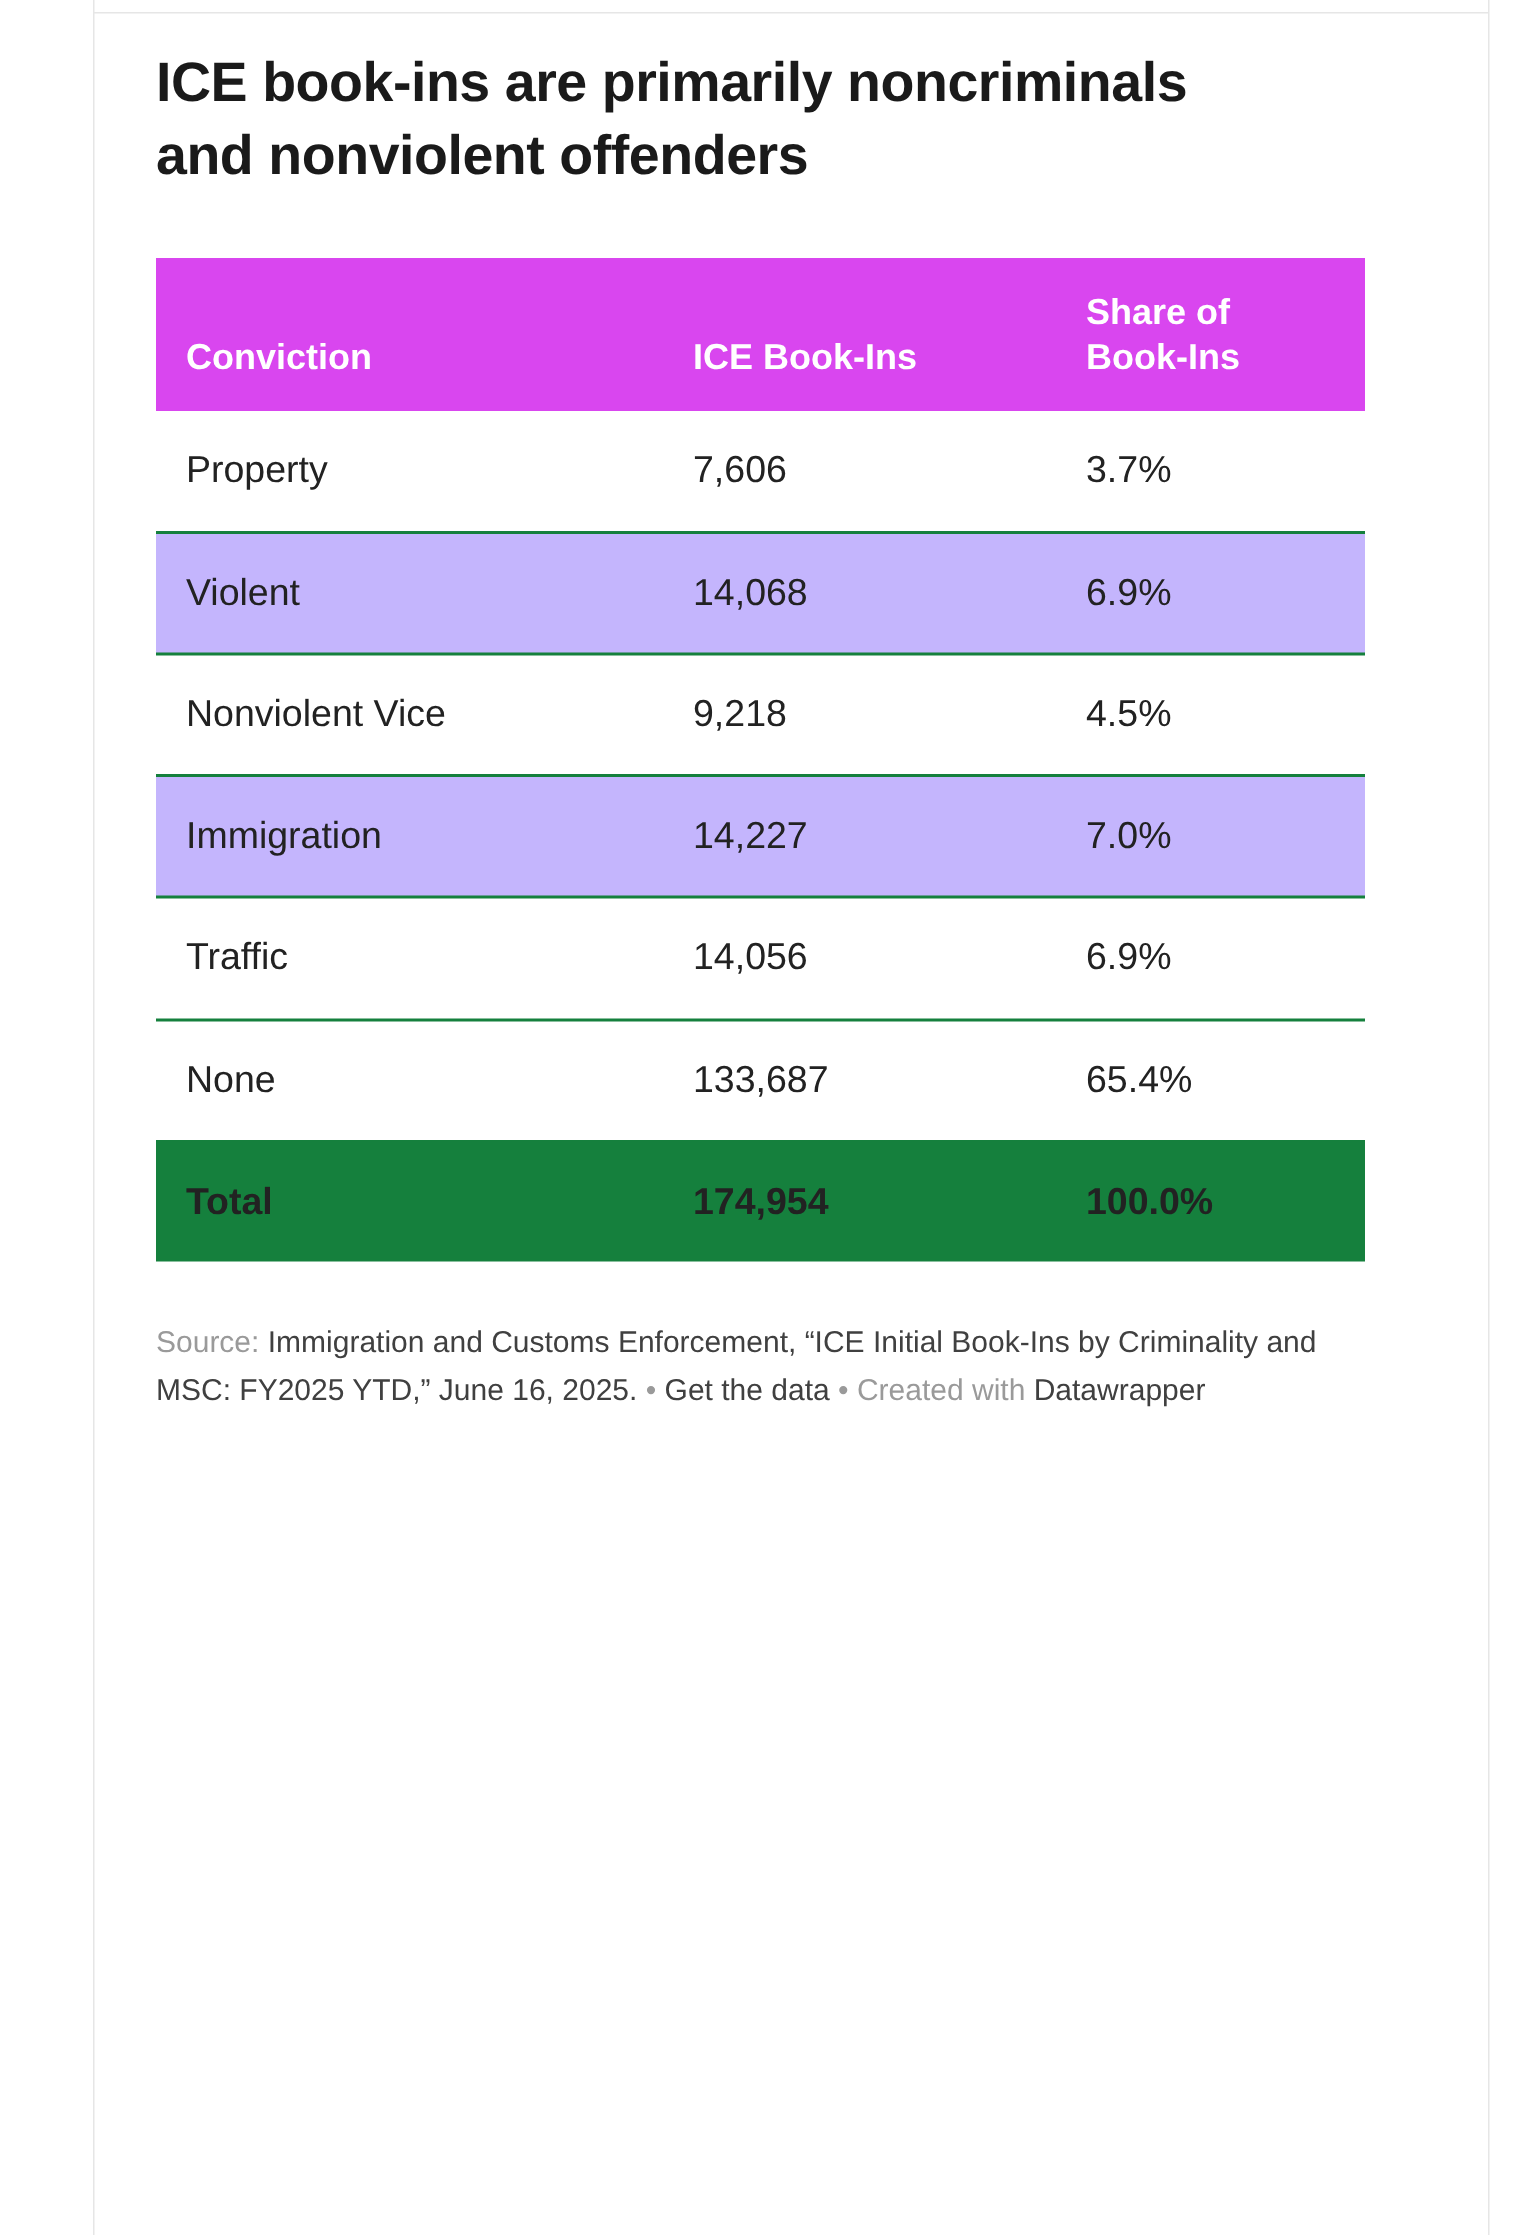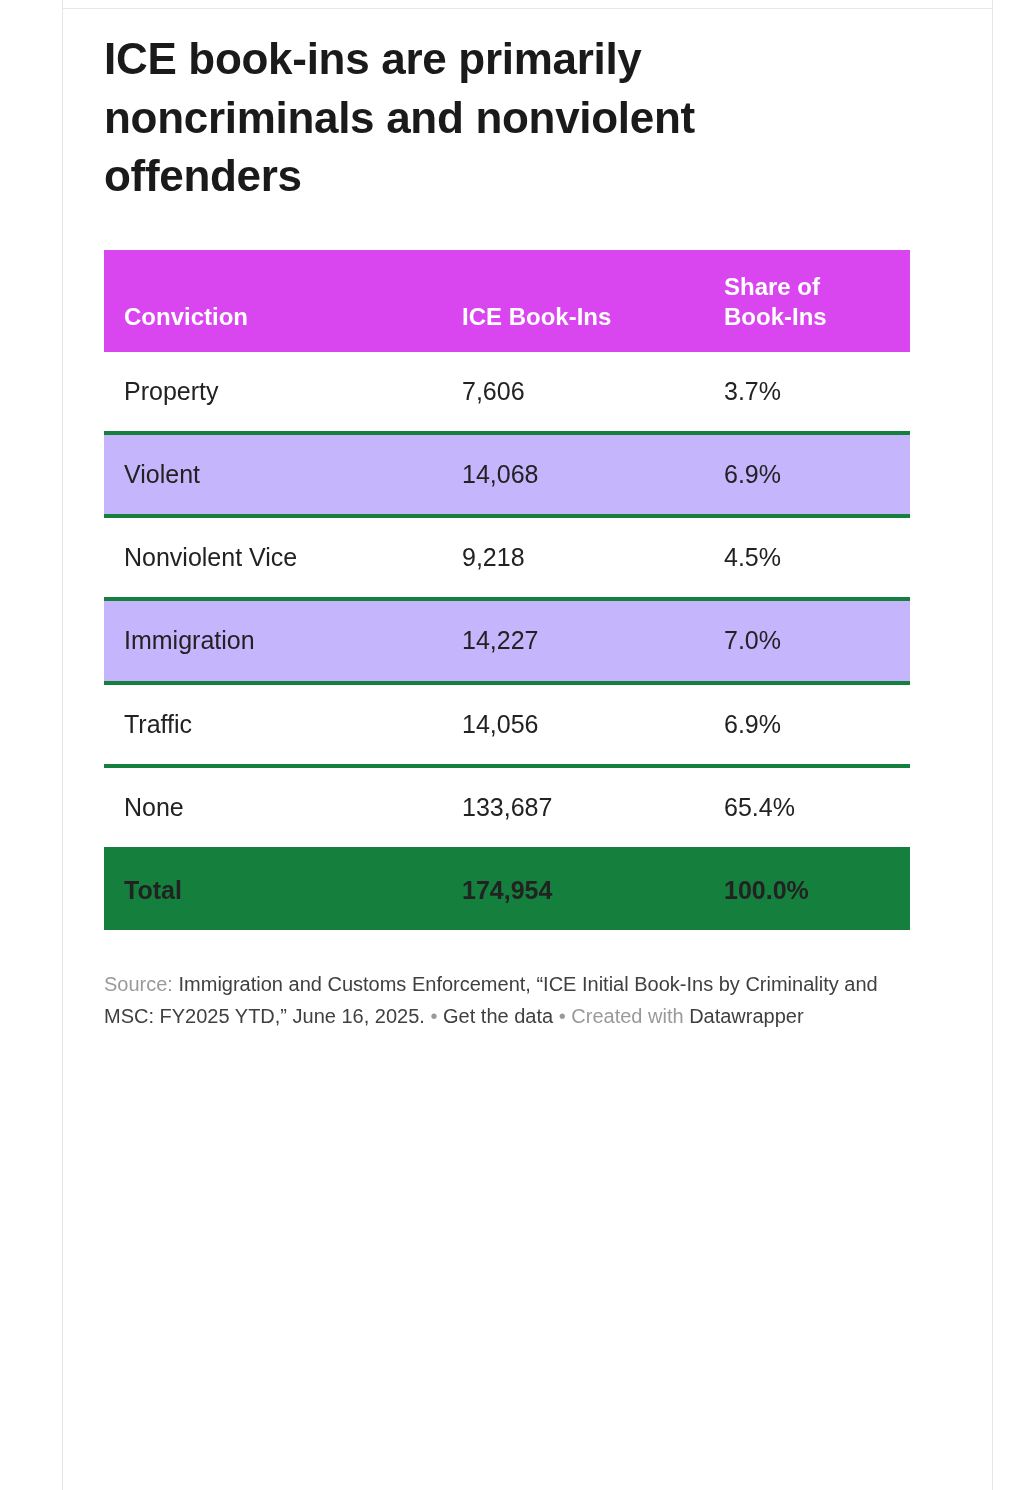--- a/index.html
+++ b/index.html
@@ -45,21 +45,21 @@
     height: 1px;
     background: #e6e6e6;
   }
   .content {
     position: absolute;
     left: 104px;
     top: 0;
     width: 806px;
   }
   h1.title {
-    font-size: 44px;
+    font-size: 37px;
     line-height: 1.33;
     font-weight: bold;
     letter-spacing: -0.3px;
     color: #1a1a1a;
     margin: 30px 0 0 0;
     max-width: 720px;
   }
   .subtitle {
     font-size: 25px;
     line-height: 1.38;
@@ -88,21 +88,21 @@
   }
   table.data-table thead th.col-conviction { width: 340px; }
   table.data-table thead th.col-bookins { width: 262px; padding-left: 18px; }
   table.data-table thead th.col-share { width: 204px; padding-left: 18px; }
 
   table.data-table tbody td {
     font-size: 25px;
     color: #222222;
     padding: 24px 20px;
     line-height: 1.25;
-    border-bottom: 4px solid #15803d;
+    border-bottom: 2px solid #15803d;
     vertical-align: middle;
   }
   table.data-table tbody td.num { padding-left: 18px; }
   table.data-table tbody tr.alt td {
     background: #c4b5fd;
   }
   table.data-table tbody tr.total td {
     font-weight: bold;
     background: #15803d;
     border-bottom: none;

